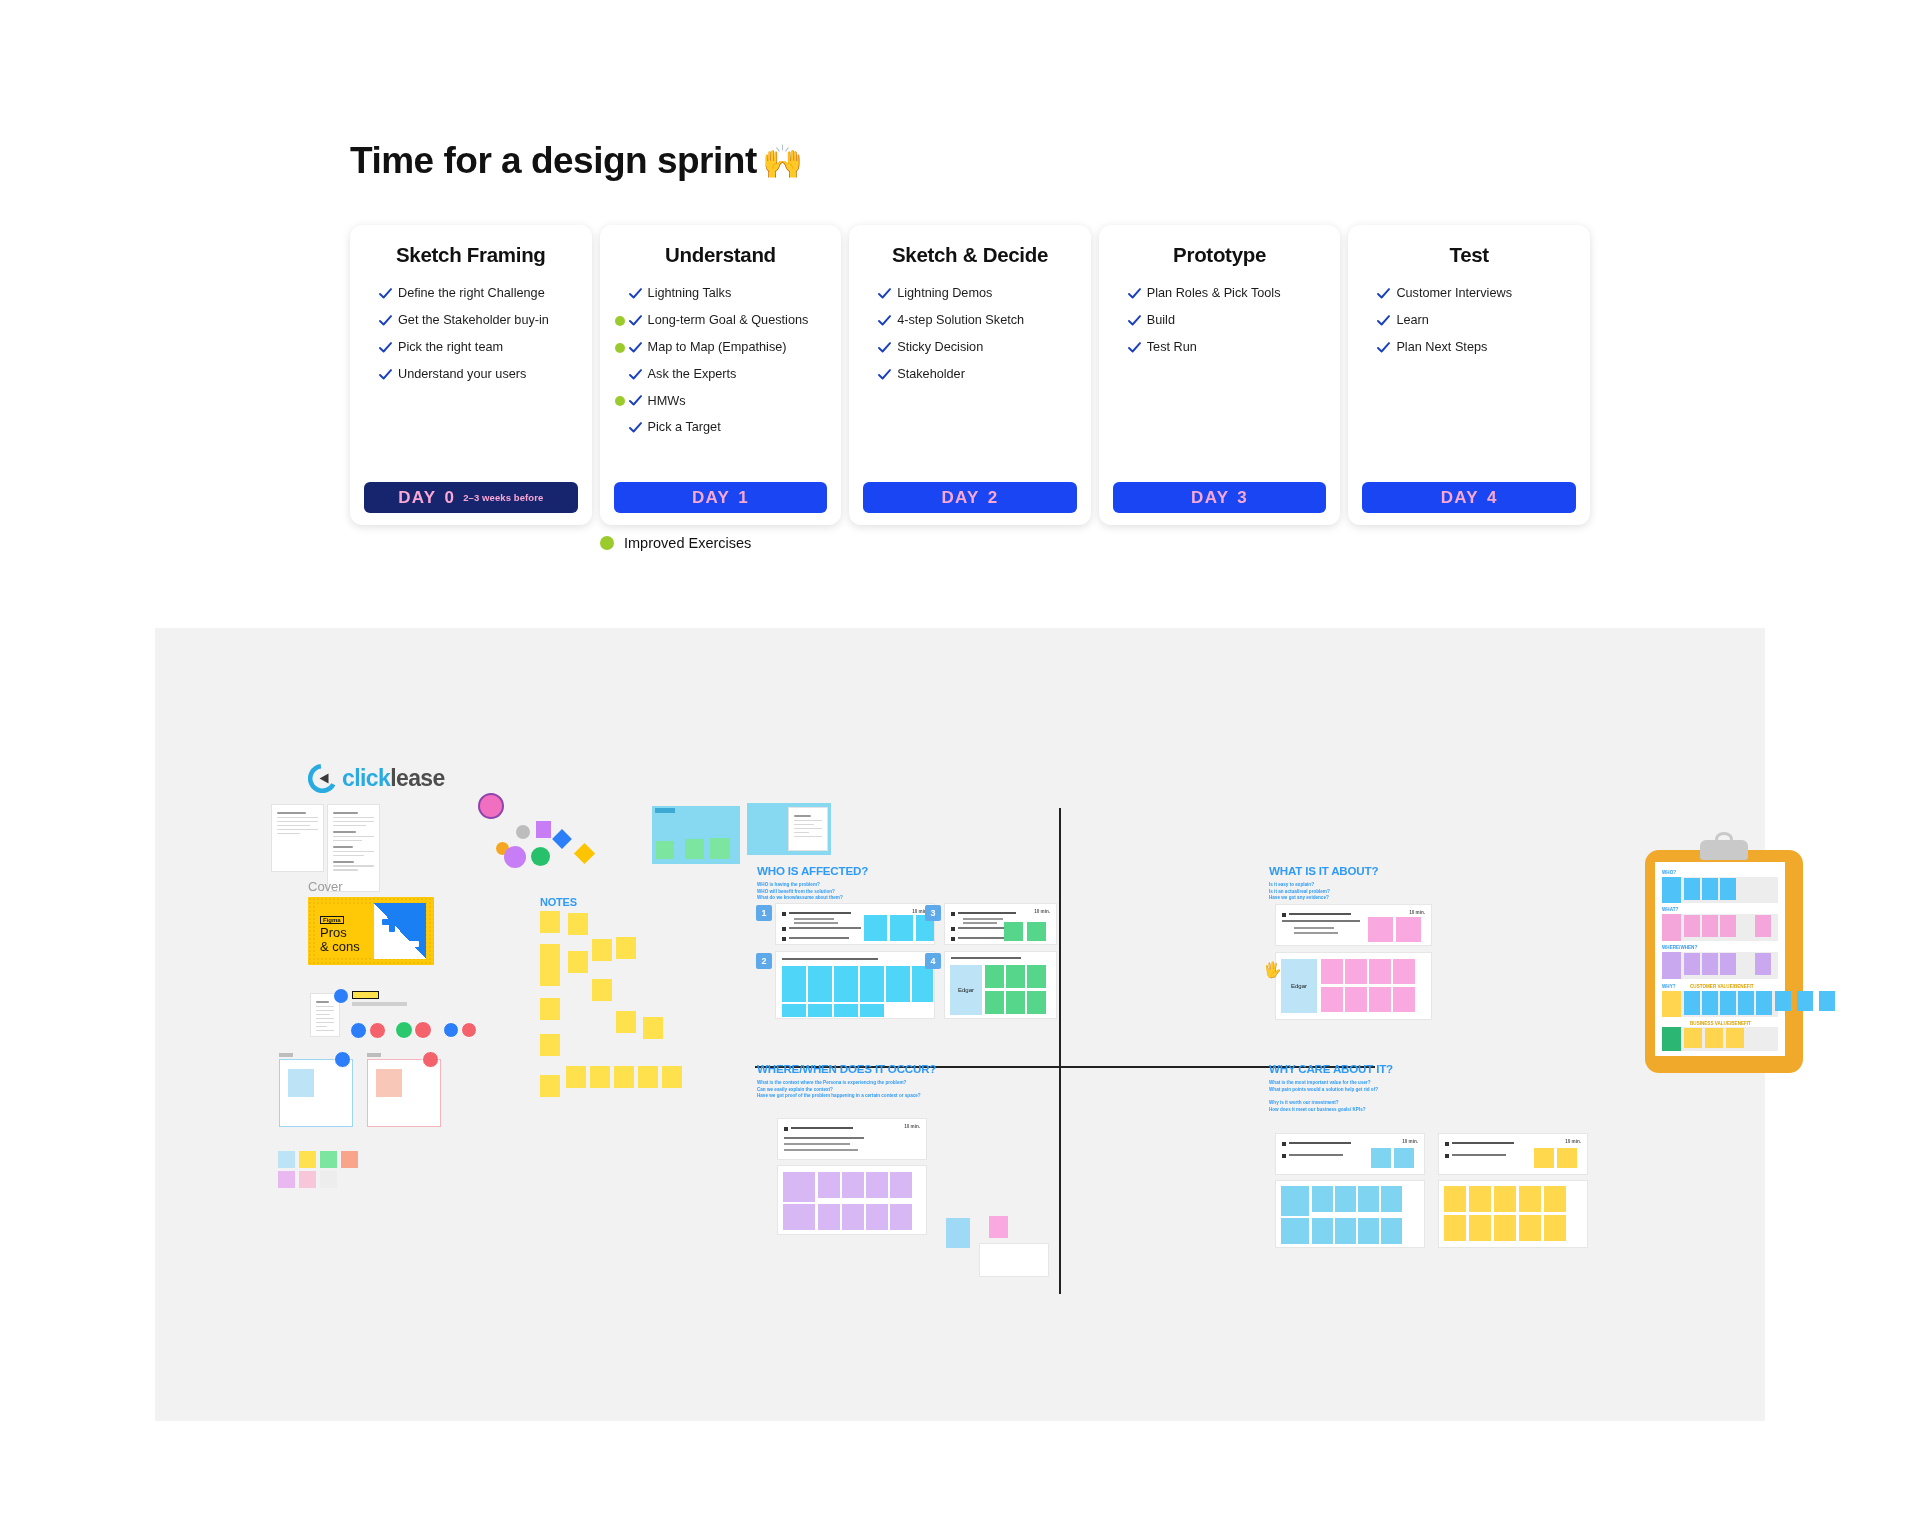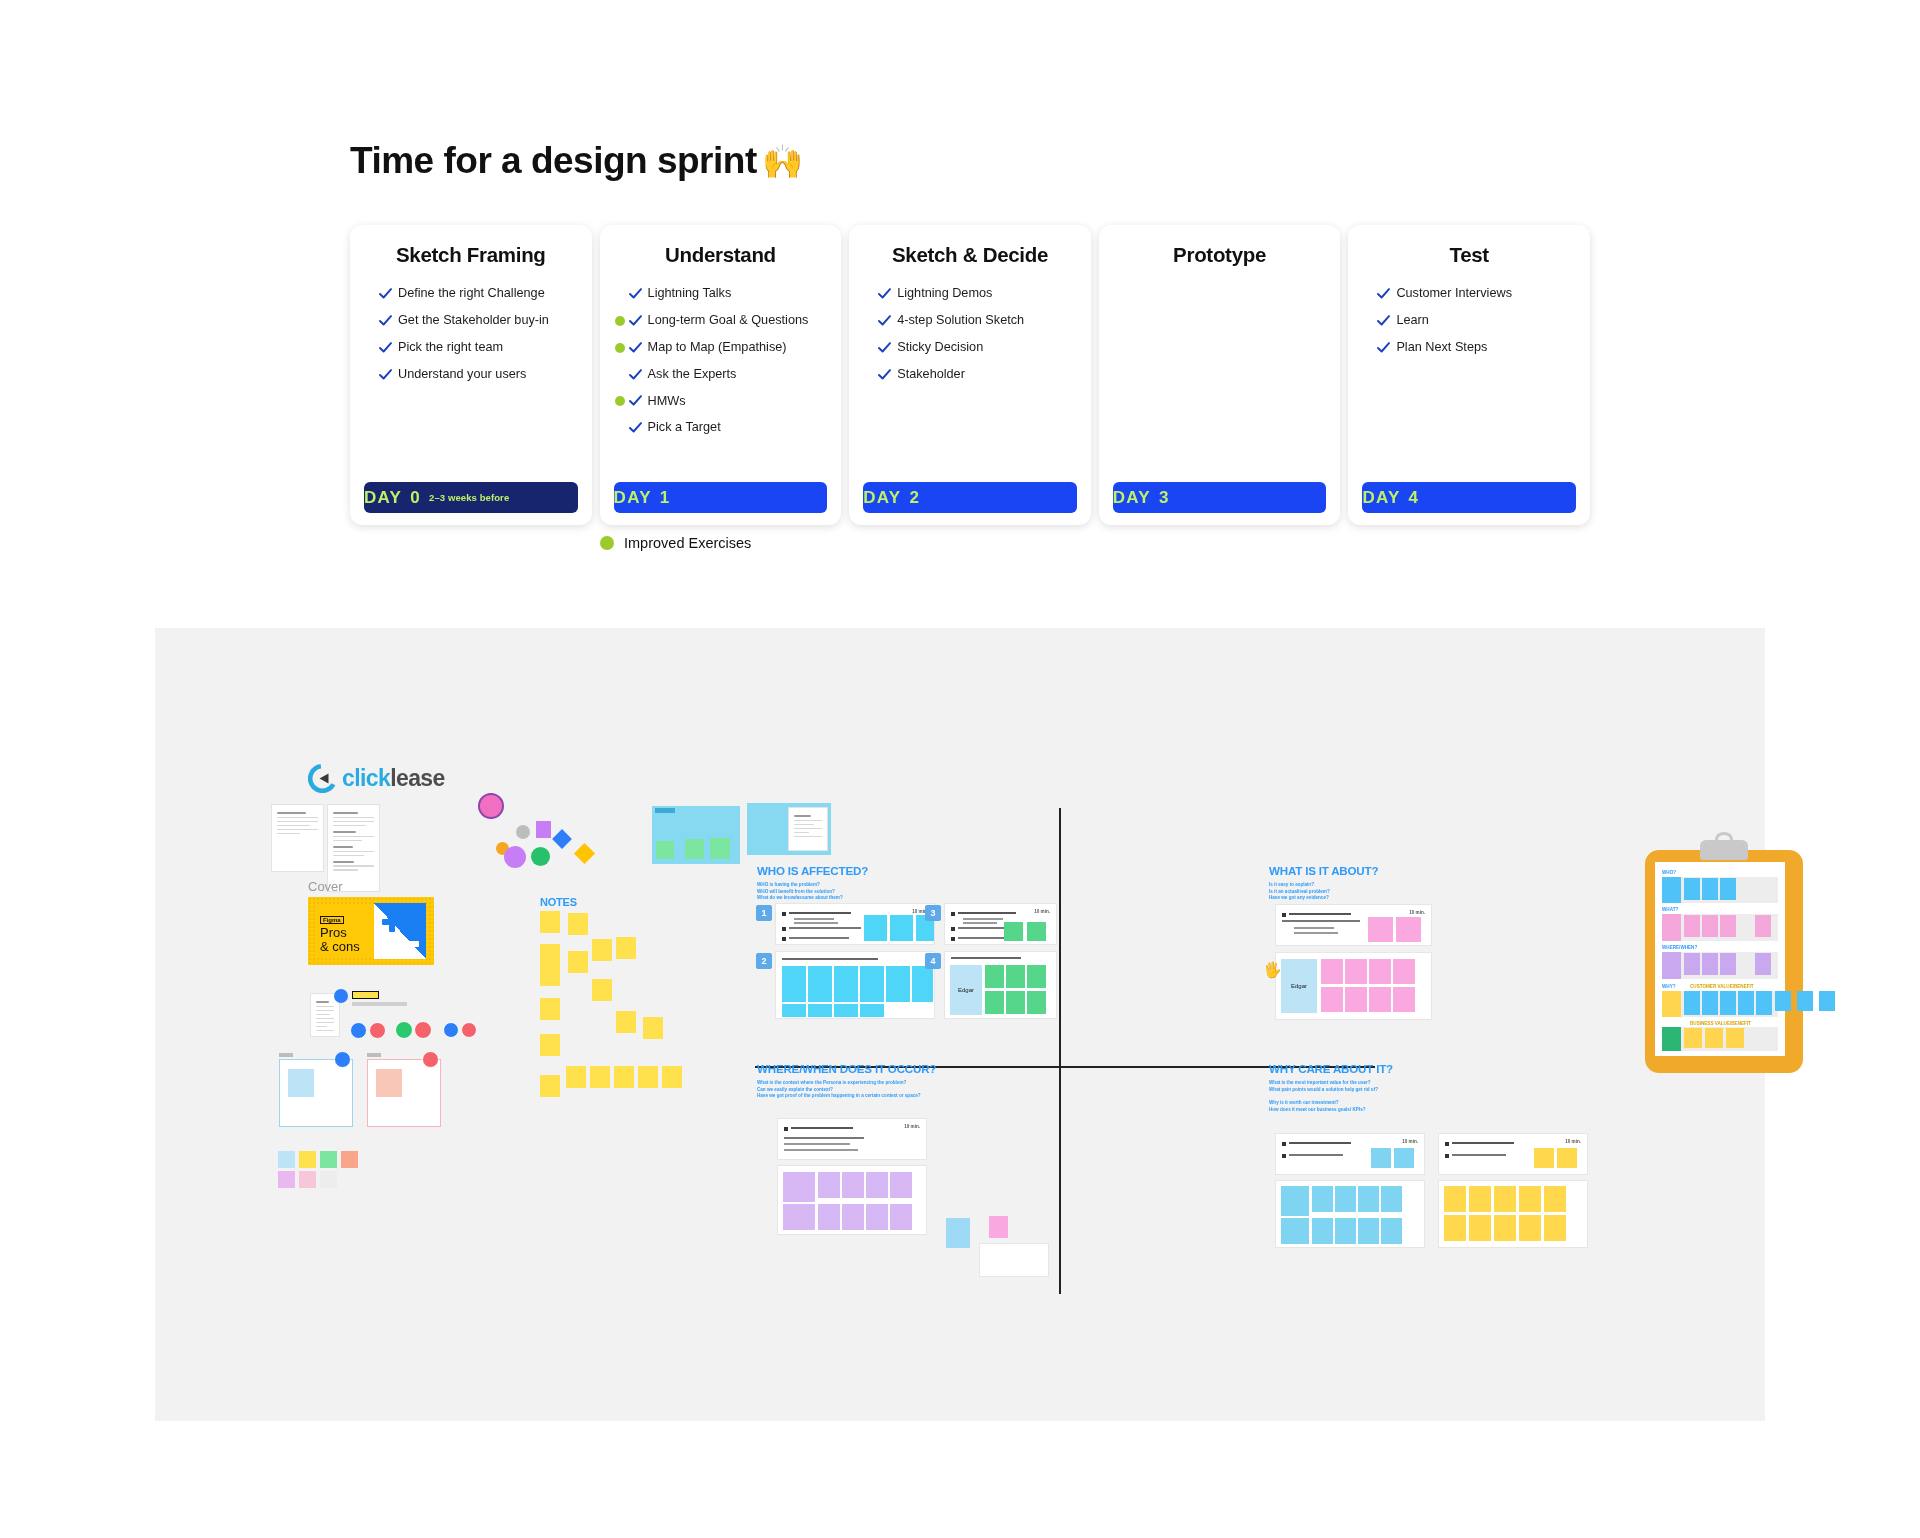--- a/index.html
+++ b/index.html
@@ -76,23 +76,24 @@
     border-radius: 50%;
     background: #9ACA2C;
   }
   .card-items-pad { padding-left: 13px; }
 
   .day-btn {
     margin-top: auto;
     height: 31px;
     border-radius: 6px;
     background: #1A45F2;
-    color: #bef264;
+    color: #f9a8d4;
     display: flex;
     align-items: center;
+    justify-content: center;
     gap: 8px;
     font-size: 17px;
     font-weight: bold;
     letter-spacing: 1.3px;
   }
   .day-btn.dark { background: #17256E; }
   .day-btn .sub {
     font-size: 9.5px;
     letter-spacing: 0.1px;
     font-weight: bold;
@@ -328,20 +329,46 @@
         </div>
       </div>
       <div class="day-btn">
         <span>DAY</span>
         <span>2</span>
       </div>
     </div>
 
     <div class="card">
       <div class="card-title">Prototype</div>
+      <div class="card-list card-items-pad">
+        <div class="card-item">
+          <span class="chk">
+              <svg width="13" height="13" viewBox="0 0 13 13">
+                <path d="M1 6.5 L4.6 10 L12 1.6" stroke="#1A3FBF" stroke-width="1.9" fill="none" stroke-linecap="round" stroke-linejoin="round"></path>
+              </svg>
+            </span>
+          <span>Plan Roles &amp; Pick Tools</span>
+        </div>
+        <div class="card-item">
+          <span class="chk">
+              <svg width="13" height="13" viewBox="0 0 13 13">
+                <path d="M1 6.5 L4.6 10 L12 1.6" stroke="#1A3FBF" stroke-width="1.9" fill="none" stroke-linecap="round" stroke-linejoin="round"></path>
+              </svg>
+            </span>
+          <span>Build</span>
+        </div>
+        <div class="card-item">
+          <span class="chk">
+              <svg width="13" height="13" viewBox="0 0 13 13">
+                <path d="M1 6.5 L4.6 10 L12 1.6" stroke="#1A3FBF" stroke-width="1.9" fill="none" stroke-linecap="round" stroke-linejoin="round"></path>
+              </svg>
+            </span>
+          <span>Test Run</span>
+        </div>
+      </div>
       <div class="day-btn">
         <span>DAY</span>
         <span>3</span>
       </div>
     </div>
 
     <div class="card">
       <div class="card-title">Test</div>
       <div class="card-list card-items-pad">
         <div class="card-item">

